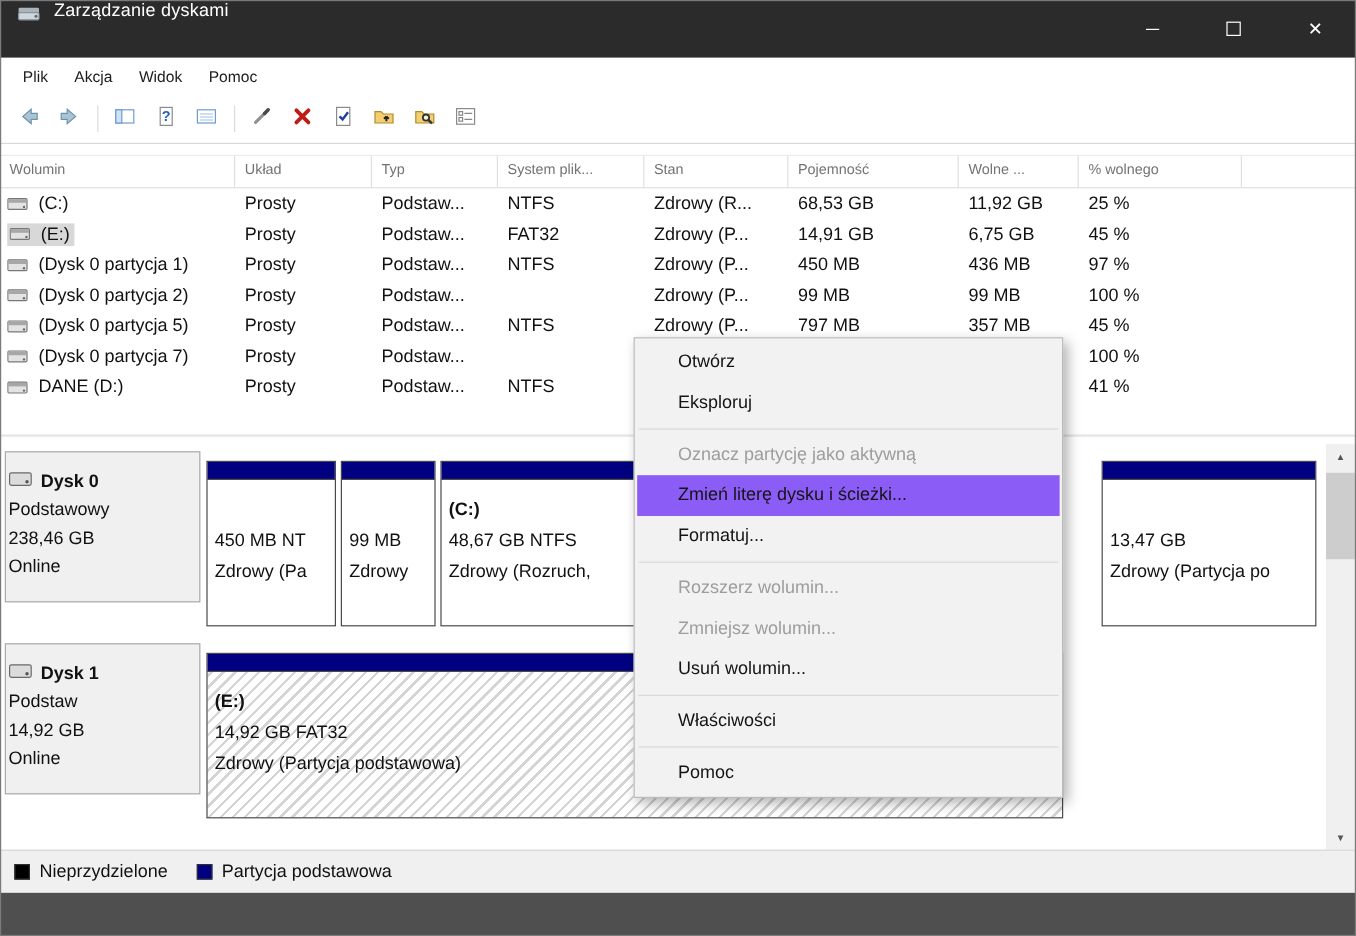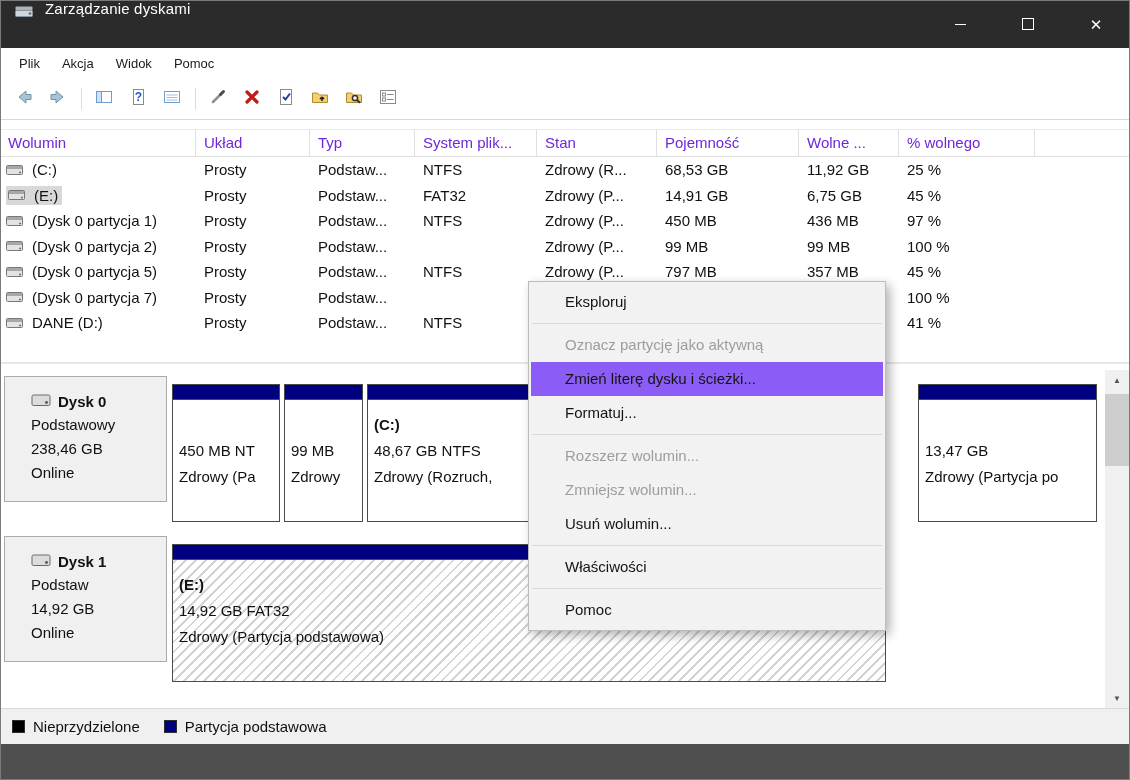--- a/index.html
+++ b/index.html
@@ -24,38 +24,38 @@
   .menubar{position:absolute;top:48px;left:0;width:100%;height:31px;background:#fff;display:flex;align-items:center;padding-left:8px;box-sizing:border-box}
   .mitem{padding:4px 11px;font-size:13px;color:#1c1c1c}
 
   
   .toolbar{position:absolute;top:79px;left:0;width:100%;height:41px;background:#fff;border-bottom:1px solid #d9d9d9;display:flex;align-items:center;padding-left:10px;box-sizing:border-box}
   .tbtn{width:28px;height:28px;display:flex;align-items:center;justify-content:center;margin-right:6px}
   .tsep{width:1px;height:22px;background:#dcdcdc;margin:0 8px 0 3px}
 
   
   .listpanel{position:absolute;top:121px;left:0;width:100%;height:241px;background:#fff}
-  .lheader{margin-top:8px;height:26px;display:flex;border-top:1px solid #ececec;border-bottom:1px solid #e0e0e0;font-size:15px;color:#6d28d9}
+  .lheader{margin-top:8px;height:26px;display:flex;border-top:1px solid #ececec;border-bottom:1px solid #e0e0e0;font-size:12px;color:#737373}
   .hc{box-sizing:border-box;padding:4px 0 0 8px;border-right:1px solid #e0e0e0;overflow:hidden;white-space:nowrap}
   .w0{width:196px}.w1{width:114px}.w2{width:105px}.w3{width:122px}
   .w4{width:120px}.w5{width:142px}.w6{width:100px}.w7{width:136px}
   .wf{flex:1;border-right:none}
   .vrow{height:25.5px;display:flex;align-items:center;font-size:15px;color:#111}
   .vc{box-sizing:border-box;padding-left:8px;overflow:hidden;white-space:nowrap}
   .c0{display:flex;align-items:center;padding-left:6px}
   .vicon{margin-right:8px;display:flex;flex:none}
   .vsel{display:flex;align-items:center;padding:1px 4px 1px 2px}
 
   .hsplit{position:absolute;top:362px;left:0;width:100%;height:2px;background:#e6e6e6}
 
   
   .gpanel{position:absolute;top:370px;left:0;width:100%;height:338px;background:#fff}
   .diskrow{position:absolute;left:0;width:1100px;height:156px}
   .d0{top:6px}.d1{top:166px}
-  .diskinfo{position:absolute;left:4px;top:0;width:163px;height:126px;background:#f0f0f0;border:1px solid #ababab;box-sizing:border-box;padding:12px 26px;font-size:15px;color:#111}
+  .diskinfo{position:absolute;left:4px;top:0;width:163px;height:126px;background:#f0f0f0;border:1px solid #ababab;box-sizing:border-box;padding:12px 2px;font-size:15px;color:#111}
   .dname{font-weight:bold;height:24px;display:flex;align-items:center;gap:7px}
   .dline{height:24px;line-height:24px}
   .partarea{position:absolute;left:172px;top:0;width:928px;height:156px}
   .part{position:absolute;top:8px;height:138px;border:1px solid #4a4a4a;background:#fff;box-sizing:border-box}
   .part.sel{background:repeating-linear-gradient(135deg,#ffffff 0px,#ffffff 5px,#d4d4d4 5px,#d4d4d4 7px)}
   .pstrip{height:14px;border-bottom:1px solid #4a4a4a}
   .pbody{padding:12px 6px 0;font-size:15px;overflow:hidden;white-space:nowrap}
   .pl{height:26px;line-height:26px}
   .pt{font-weight:bold}
 
@@ -436,20 +436,21 @@
       <span>Nieprzydzielone</span>
     </div>
     <div class="litem">
       <span class="lsq" style="background: rgb(0, 0, 128);"></span>
       <span>Partycja podstawowa</span>
     </div>
   </div>
   <div class="bottomstrip"></div>
 
   <div class="ctxmenu">
+    <div class="ci">Otwórz</div>
     <div class="ci">Eksploruj</div>
     <div class="csep"></div>
     <div class="ci dis">Oznacz partycję jako aktywną</div>
     <div class="ci" style="background: #8b5cf6;">Zmień literę dysku i ścieżki...</div>
     <div class="ci">Formatuj...</div>
     <div class="csep"></div>
     <div class="ci dis">Rozszerz wolumin...</div>
     <div class="ci dis">Zmniejsz wolumin...</div>
     <div class="ci">Usuń wolumin...</div>
     <div class="csep"></div>

